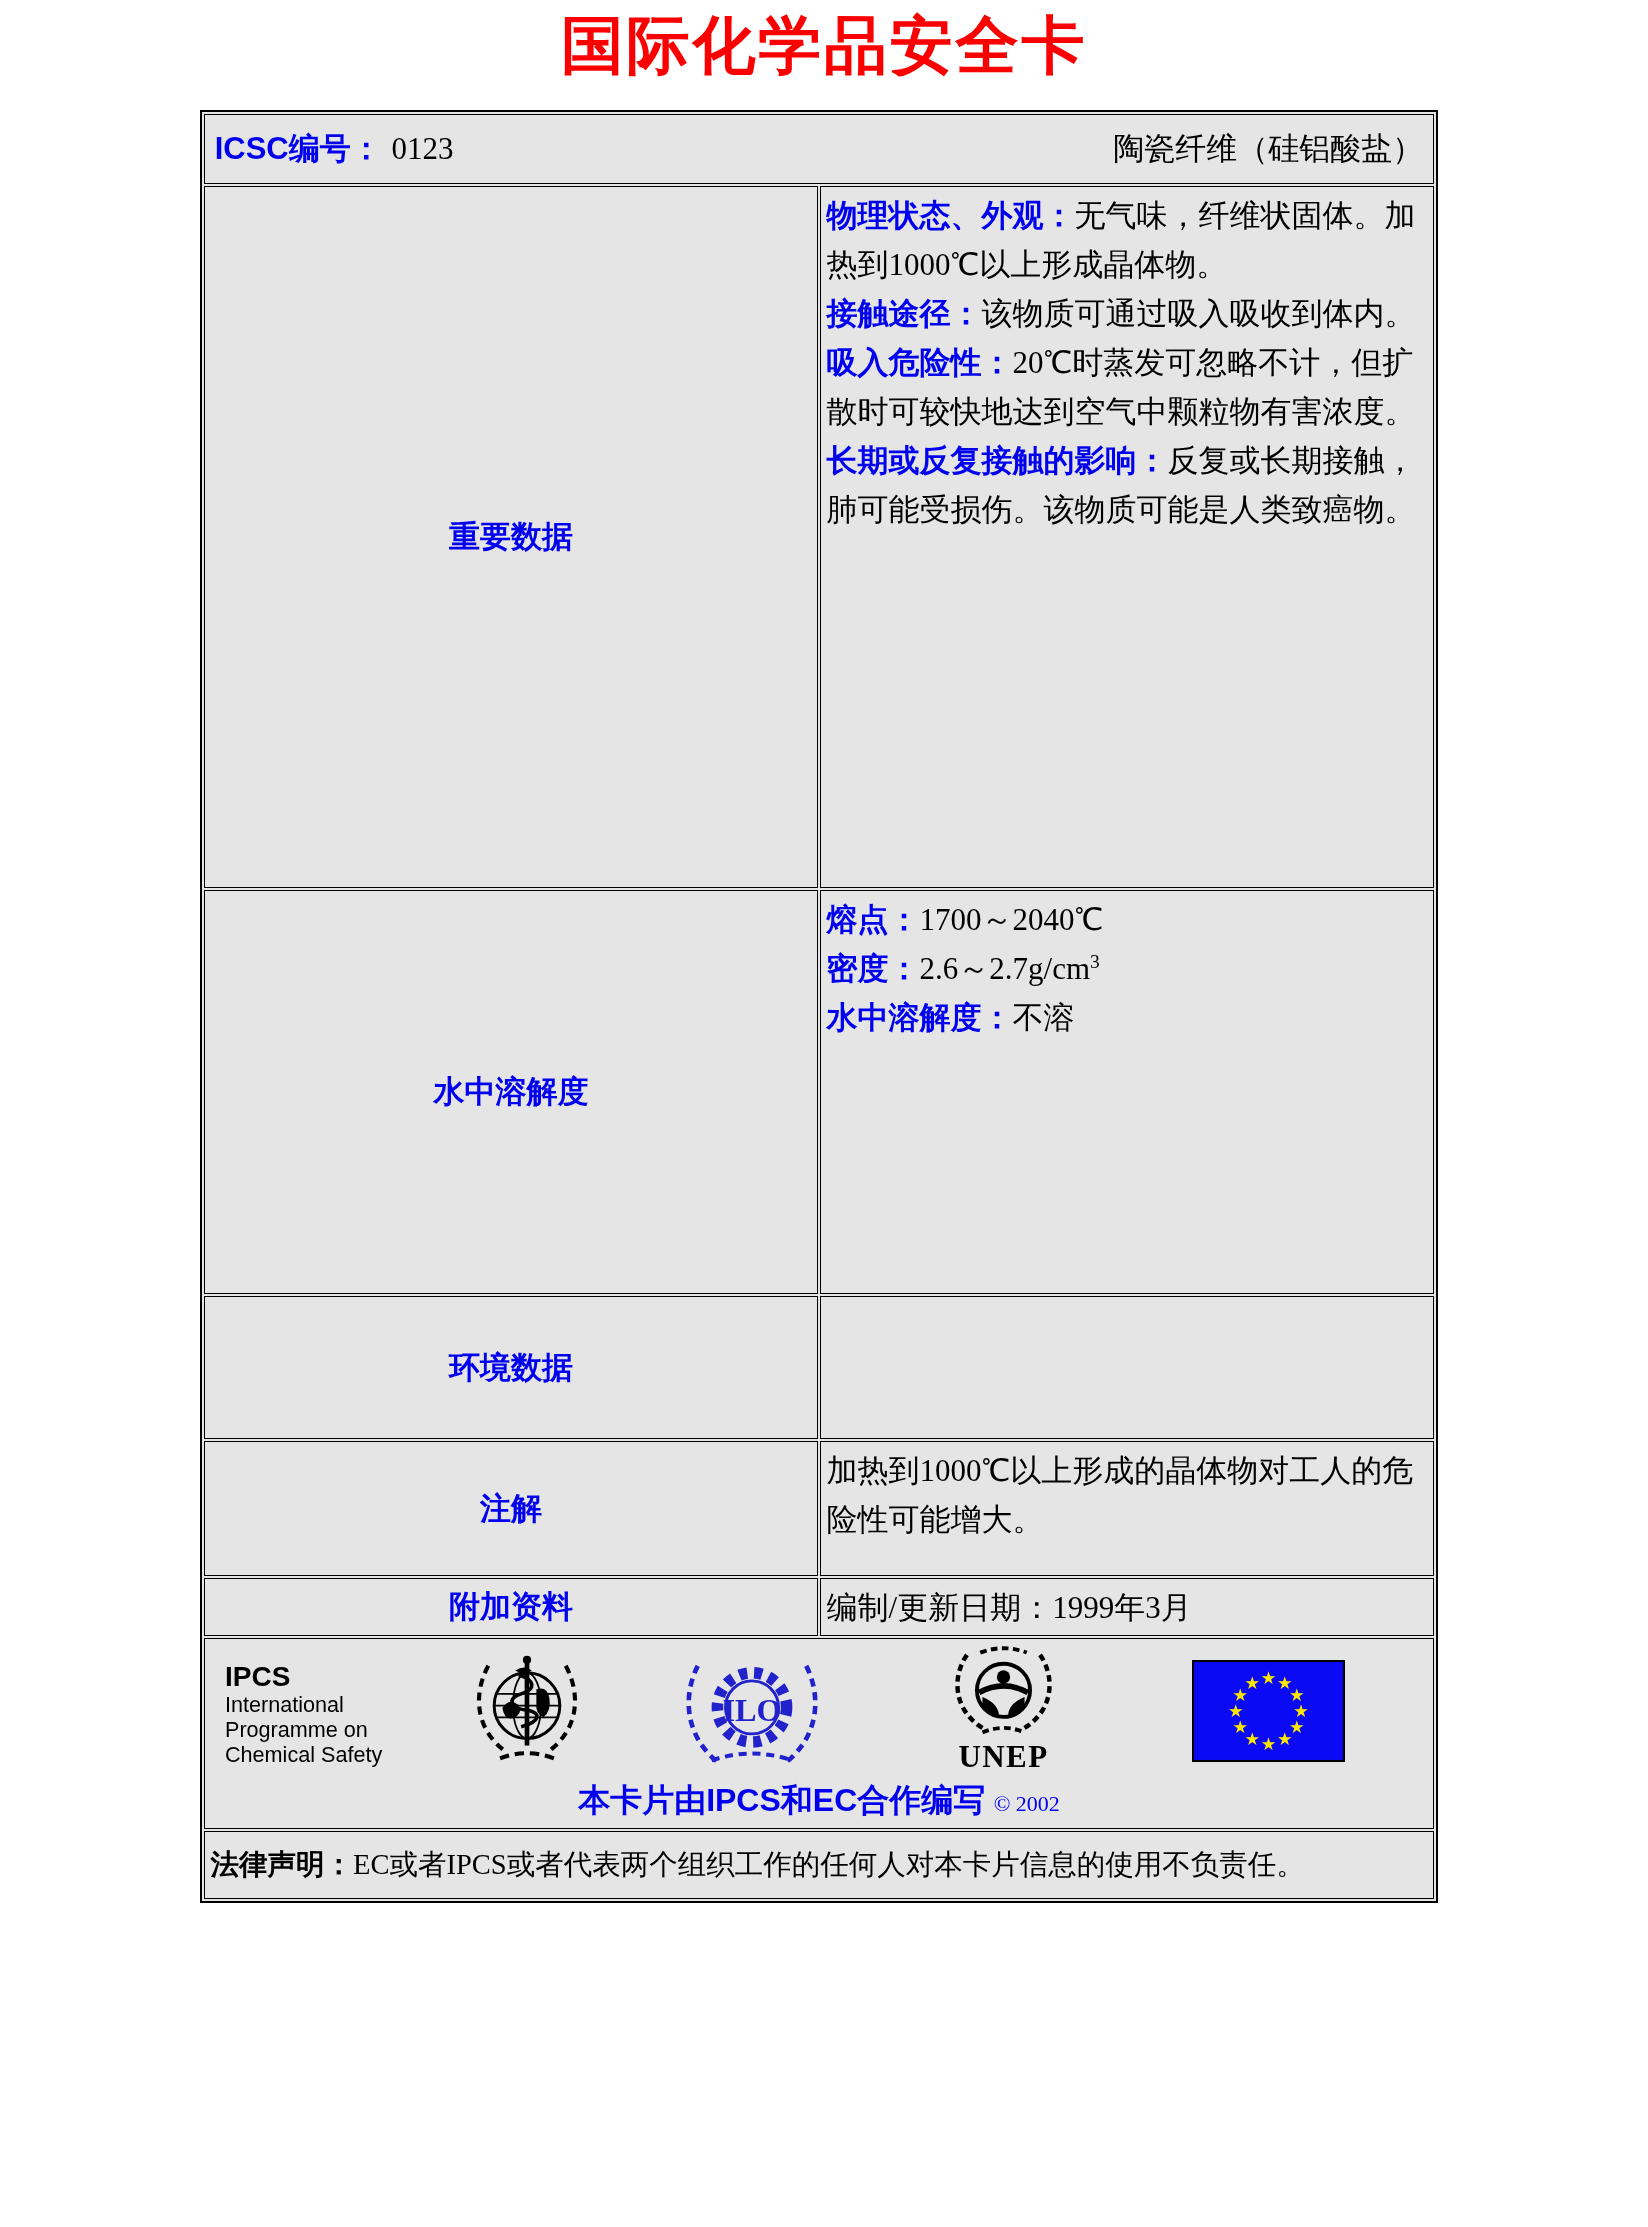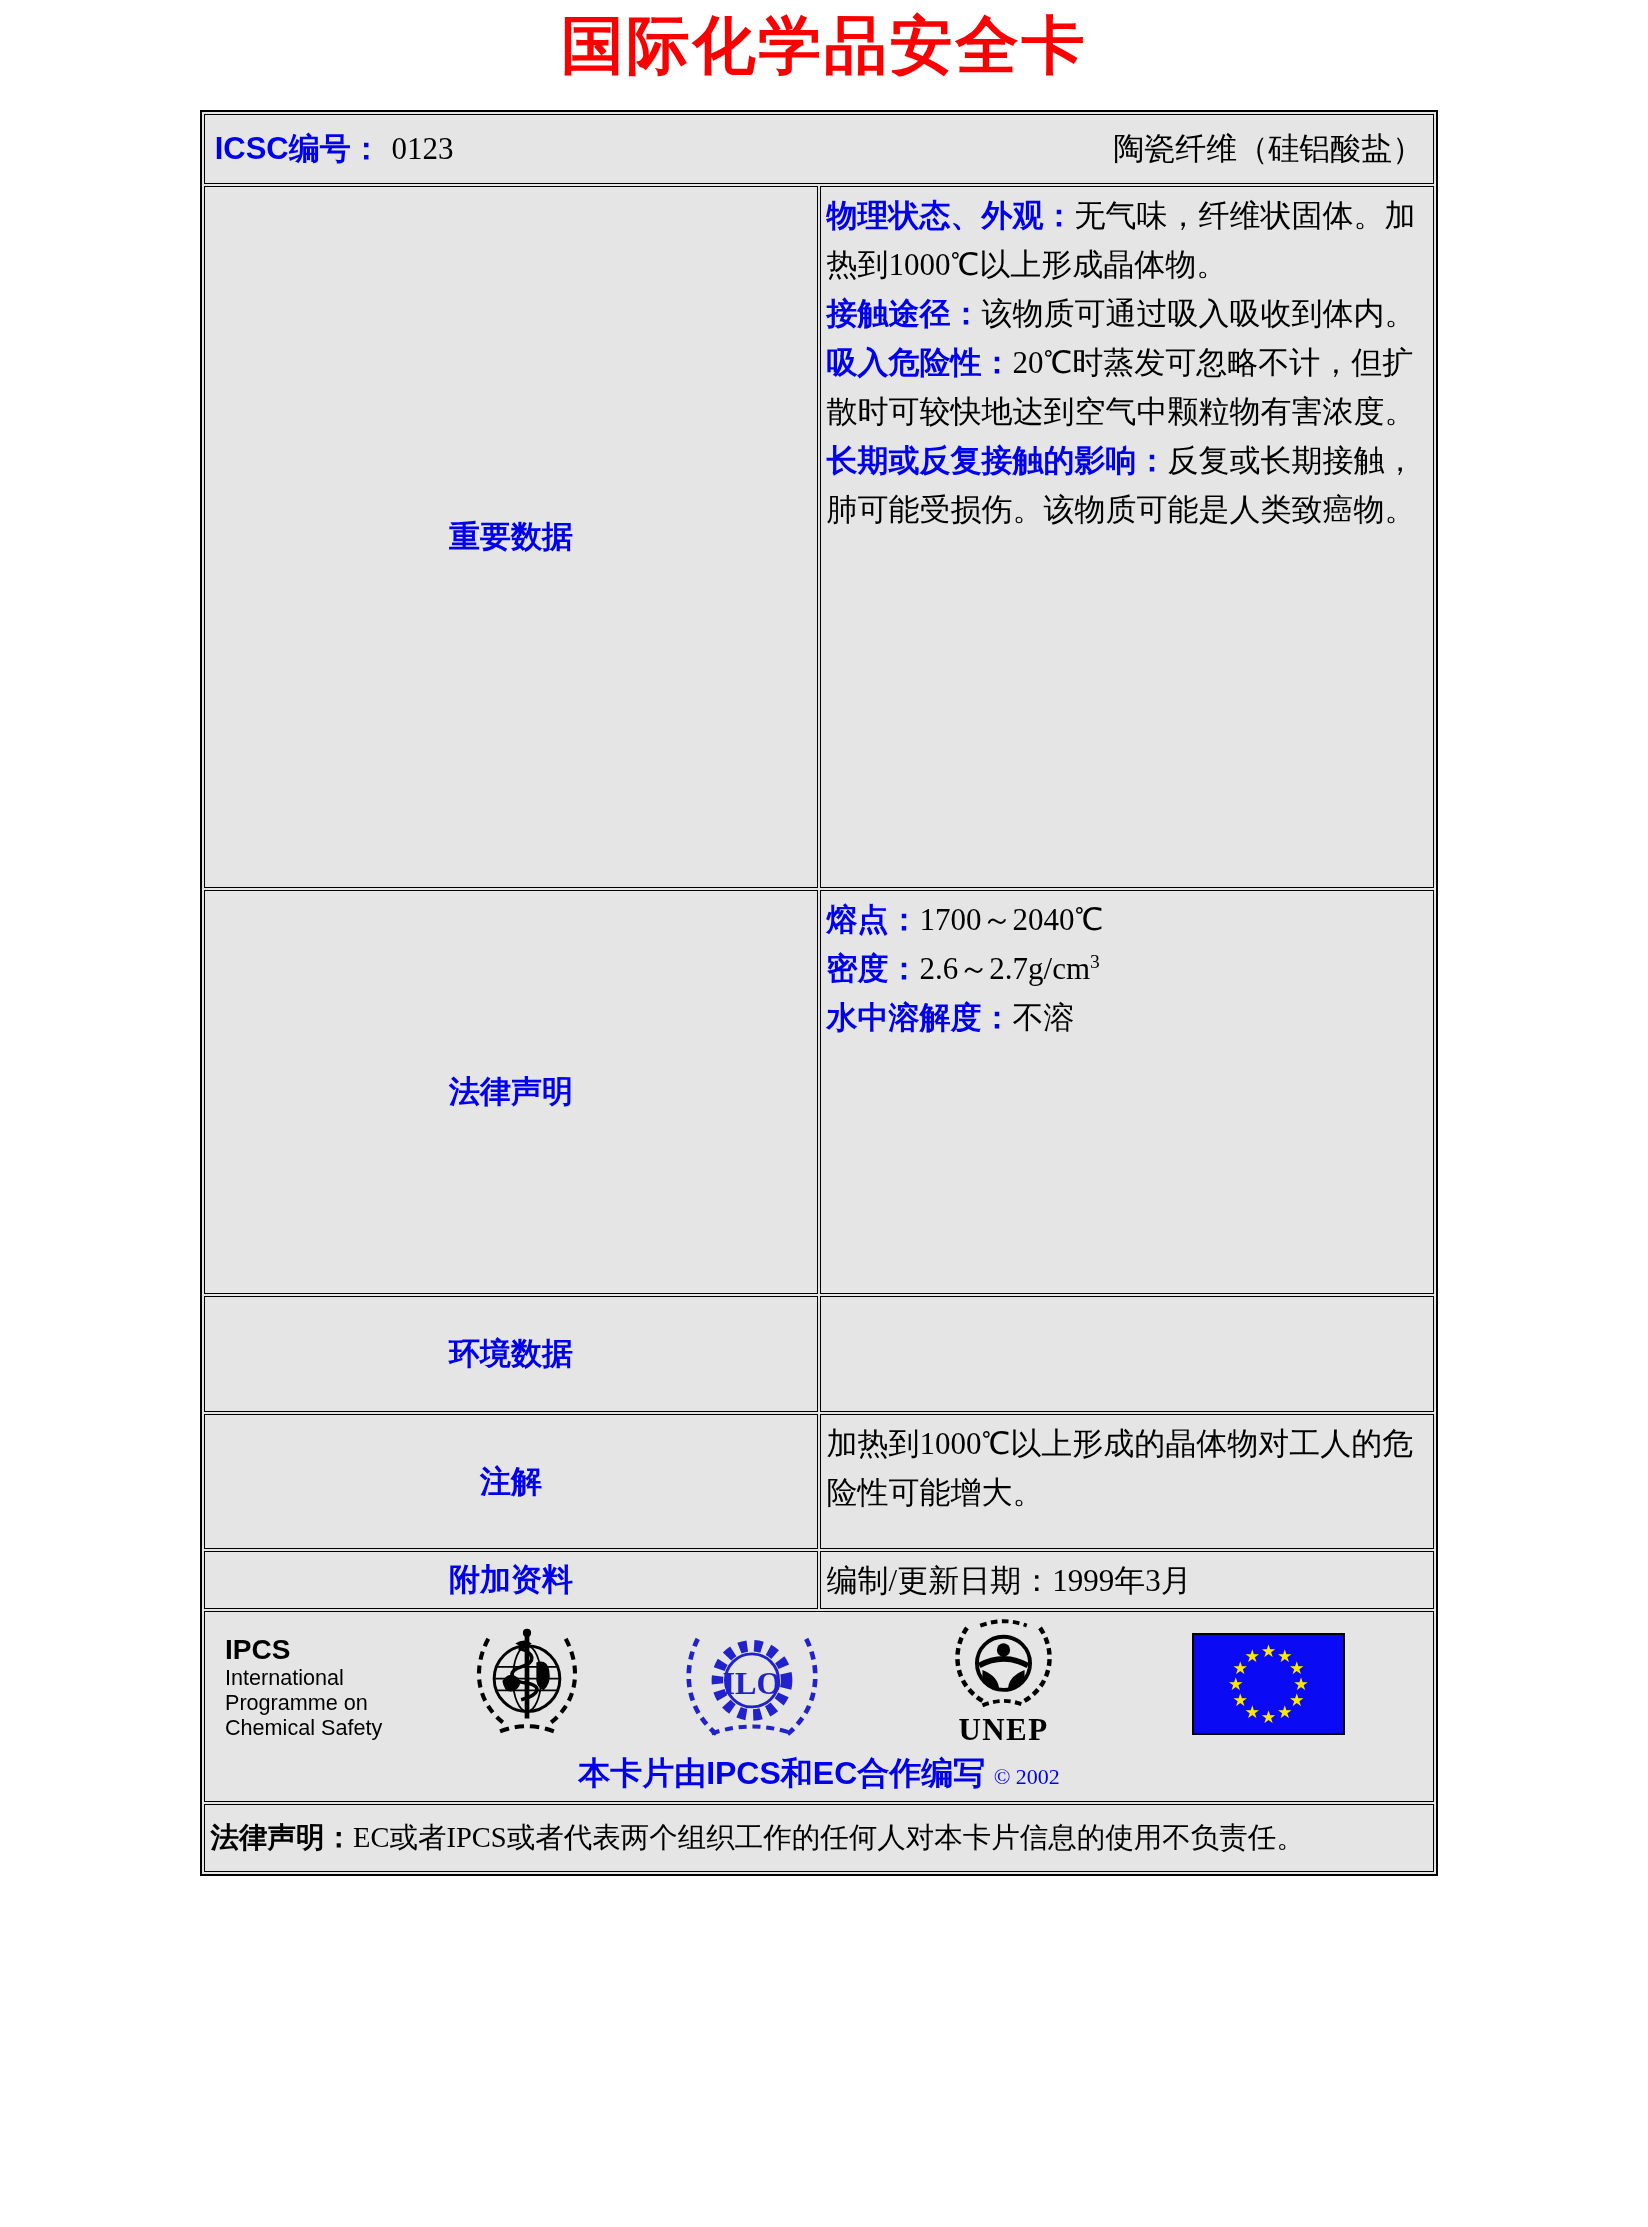--- a/index.html
+++ b/index.html
@@ -44,21 +44,21 @@
     font-weight:bold;font-size:31px;padding:2.8px 2.8px;margin-top:28px;
   }
   td.content-cell{font-size:31px;line-height:49px;padding:3.5px 8.4px 3.5px 5.6px;}
   td.content-cell p{margin:0;}
   .inline-label{color:var(--accent);font-family:"Liberation Sans", sans-serif;font-weight:bold;}
   .body-text{color:var(--ink);}
   sup.unit-sup{font-size:19.5px;line-height:0;}
 
   td.row-important{height:702px;}
   td.row-physical{height:404px;}
-  td.row-environ{height:116px;}
+  td.row-environ{height:143px;}
   td.row-notes{height:135px;}
   td.row-additional{height:49px;vertical-align:middle;}
 
   td.logos-cell{height:191px;position:relative;padding:0;}
   .ipcs-block{position:absolute;left:20px;top:22px;font-family:"Liberation Sans", sans-serif;}
   .ipcs-acronym{font-weight:bold;font-size:28px;line-height:31px;}
   .ipcs-line{font-size:21.6px;line-height:25px;}
   .logo{position:absolute;}
   .logo-who{left:256px;top:8.4px;}
   .logo-ilo{left:472px;top:12.5px;}
@@ -100,21 +100,21 @@
       <td class="label-cell row-important">重要数据</td>
       <td class="content-cell row-important">
         <p><span class="inline-label">物理状态、外观：</span><span class="body-text">无气味，纤维状固体。加热到1000℃以上形成晶体物。</span></p>
         <p><span class="inline-label">接触途径：</span><span class="body-text">该物质可通过吸入吸收到体内。</span></p>
         <p><span class="inline-label">吸入危险性：</span><span class="body-text">20℃时蒸发可忽略不计，但扩散时可较快地达到空气中颗粒物有害浓度。</span></p>
         <p><span class="inline-label">长期或反复接触的影响：</span><span class="body-text">反复或长期接触，肺可能受损伤。该物质可能是人类致癌物。</span></p>
       </td>
     </tr>
 
     <tr>
-      <td class="label-cell row-physical">法律声明</td>
+      <td class="label-cell row-physical">水中溶解度</td>
       <td class="content-cell row-physical">
         <p><span class="inline-label">熔点：</span><span class="body-text">1700～2040℃</span></p>
         <p><span class="inline-label">密度：</span><span class="body-text">2.6～2.7g/cm</span><sup class="unit-sup body-text">3</sup></p>
         <p><span class="inline-label">水中溶解度：</span><span class="body-text">不溶</span></p>
       </td>
     </tr>
 
     <tr>
       <td class="label-cell row-environ">环境数据</td>
       <td class="content-cell row-environ"></td>

